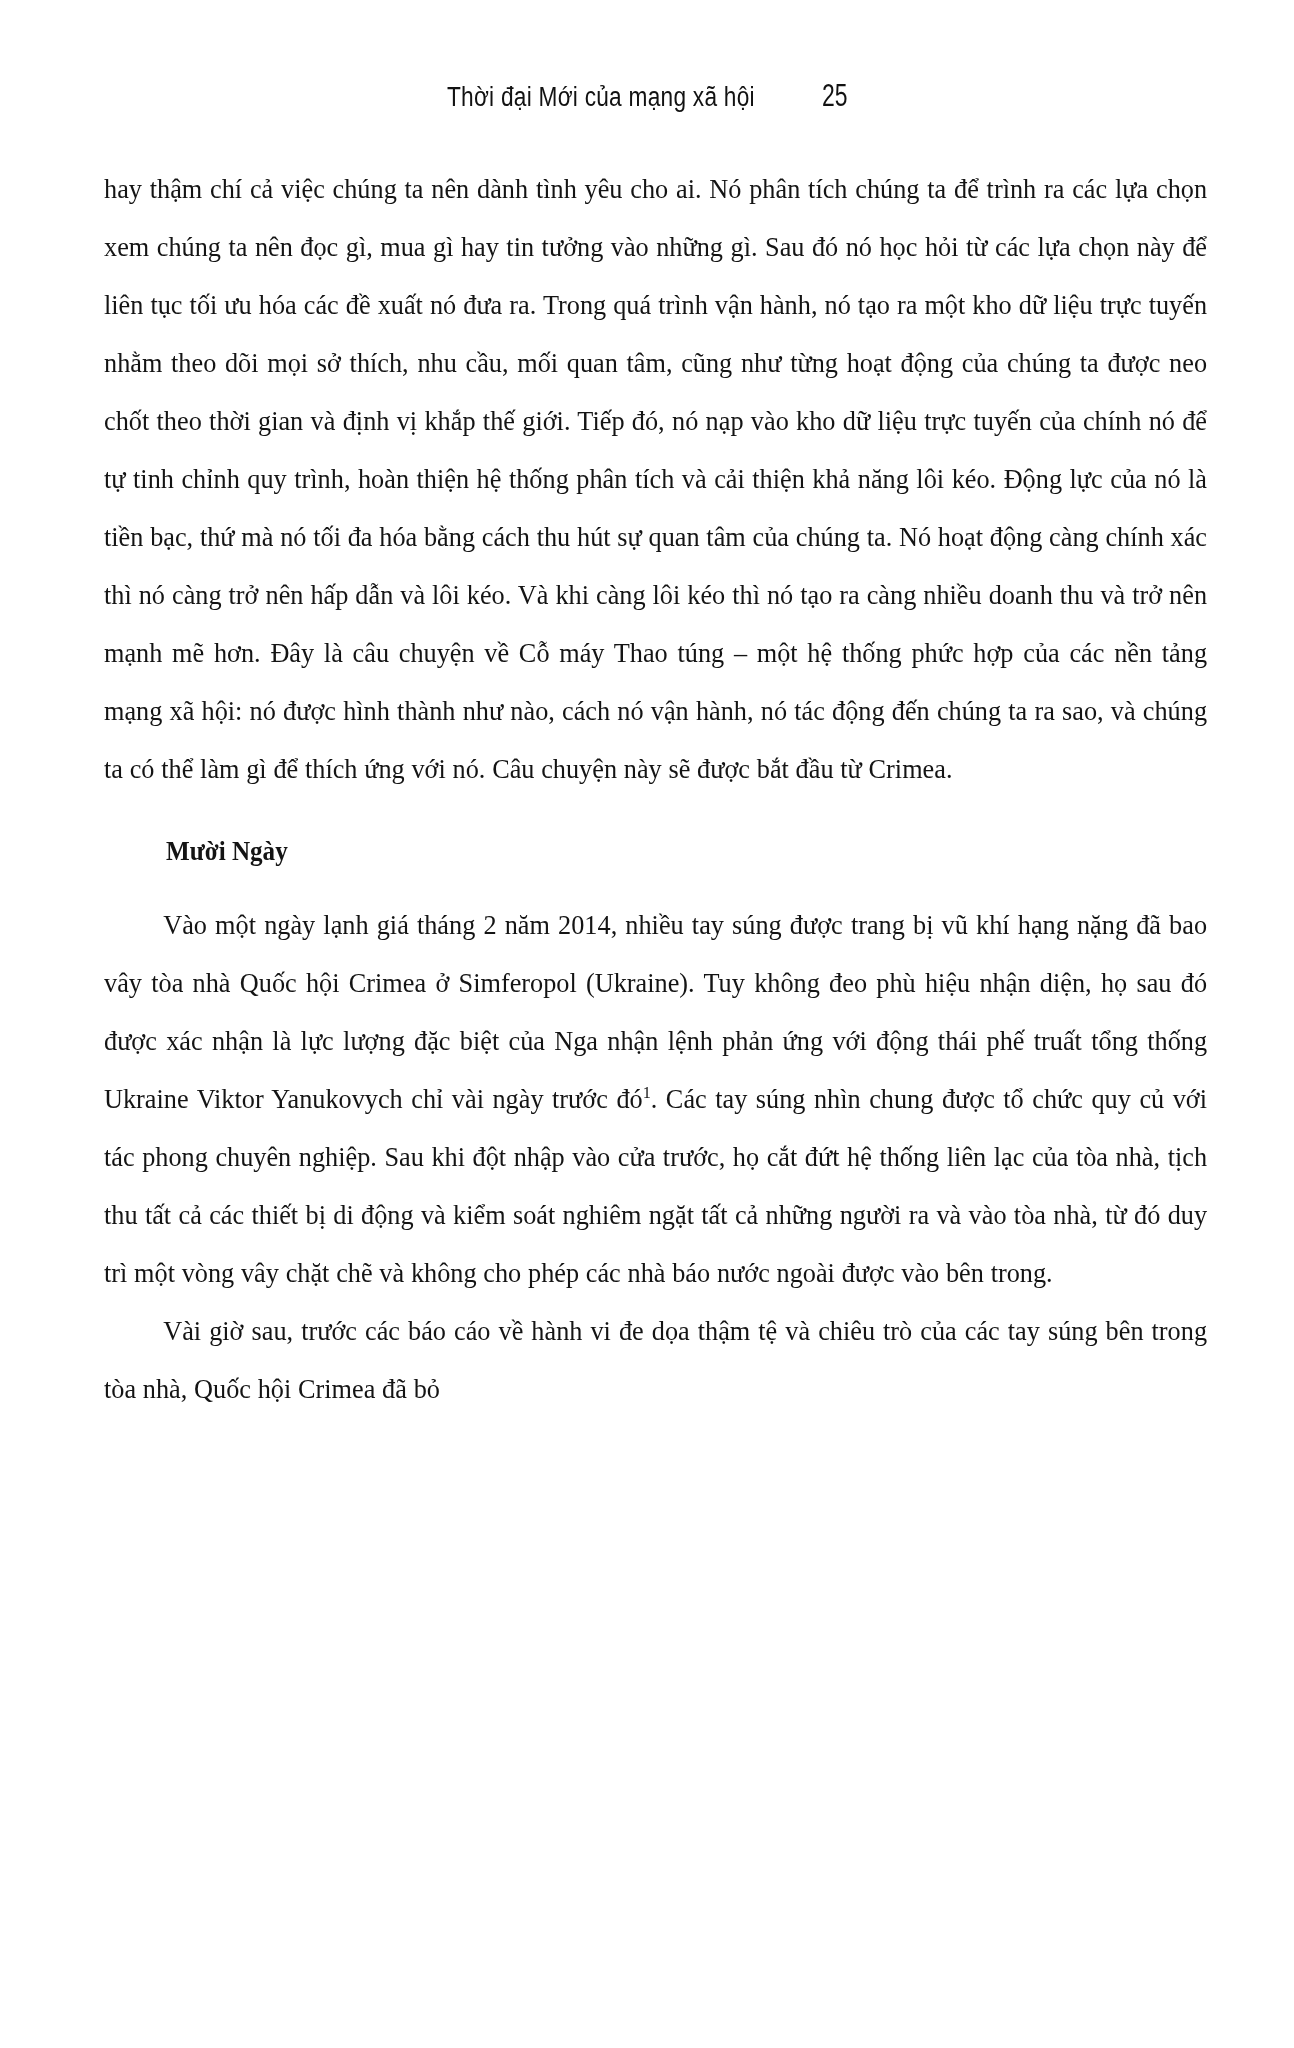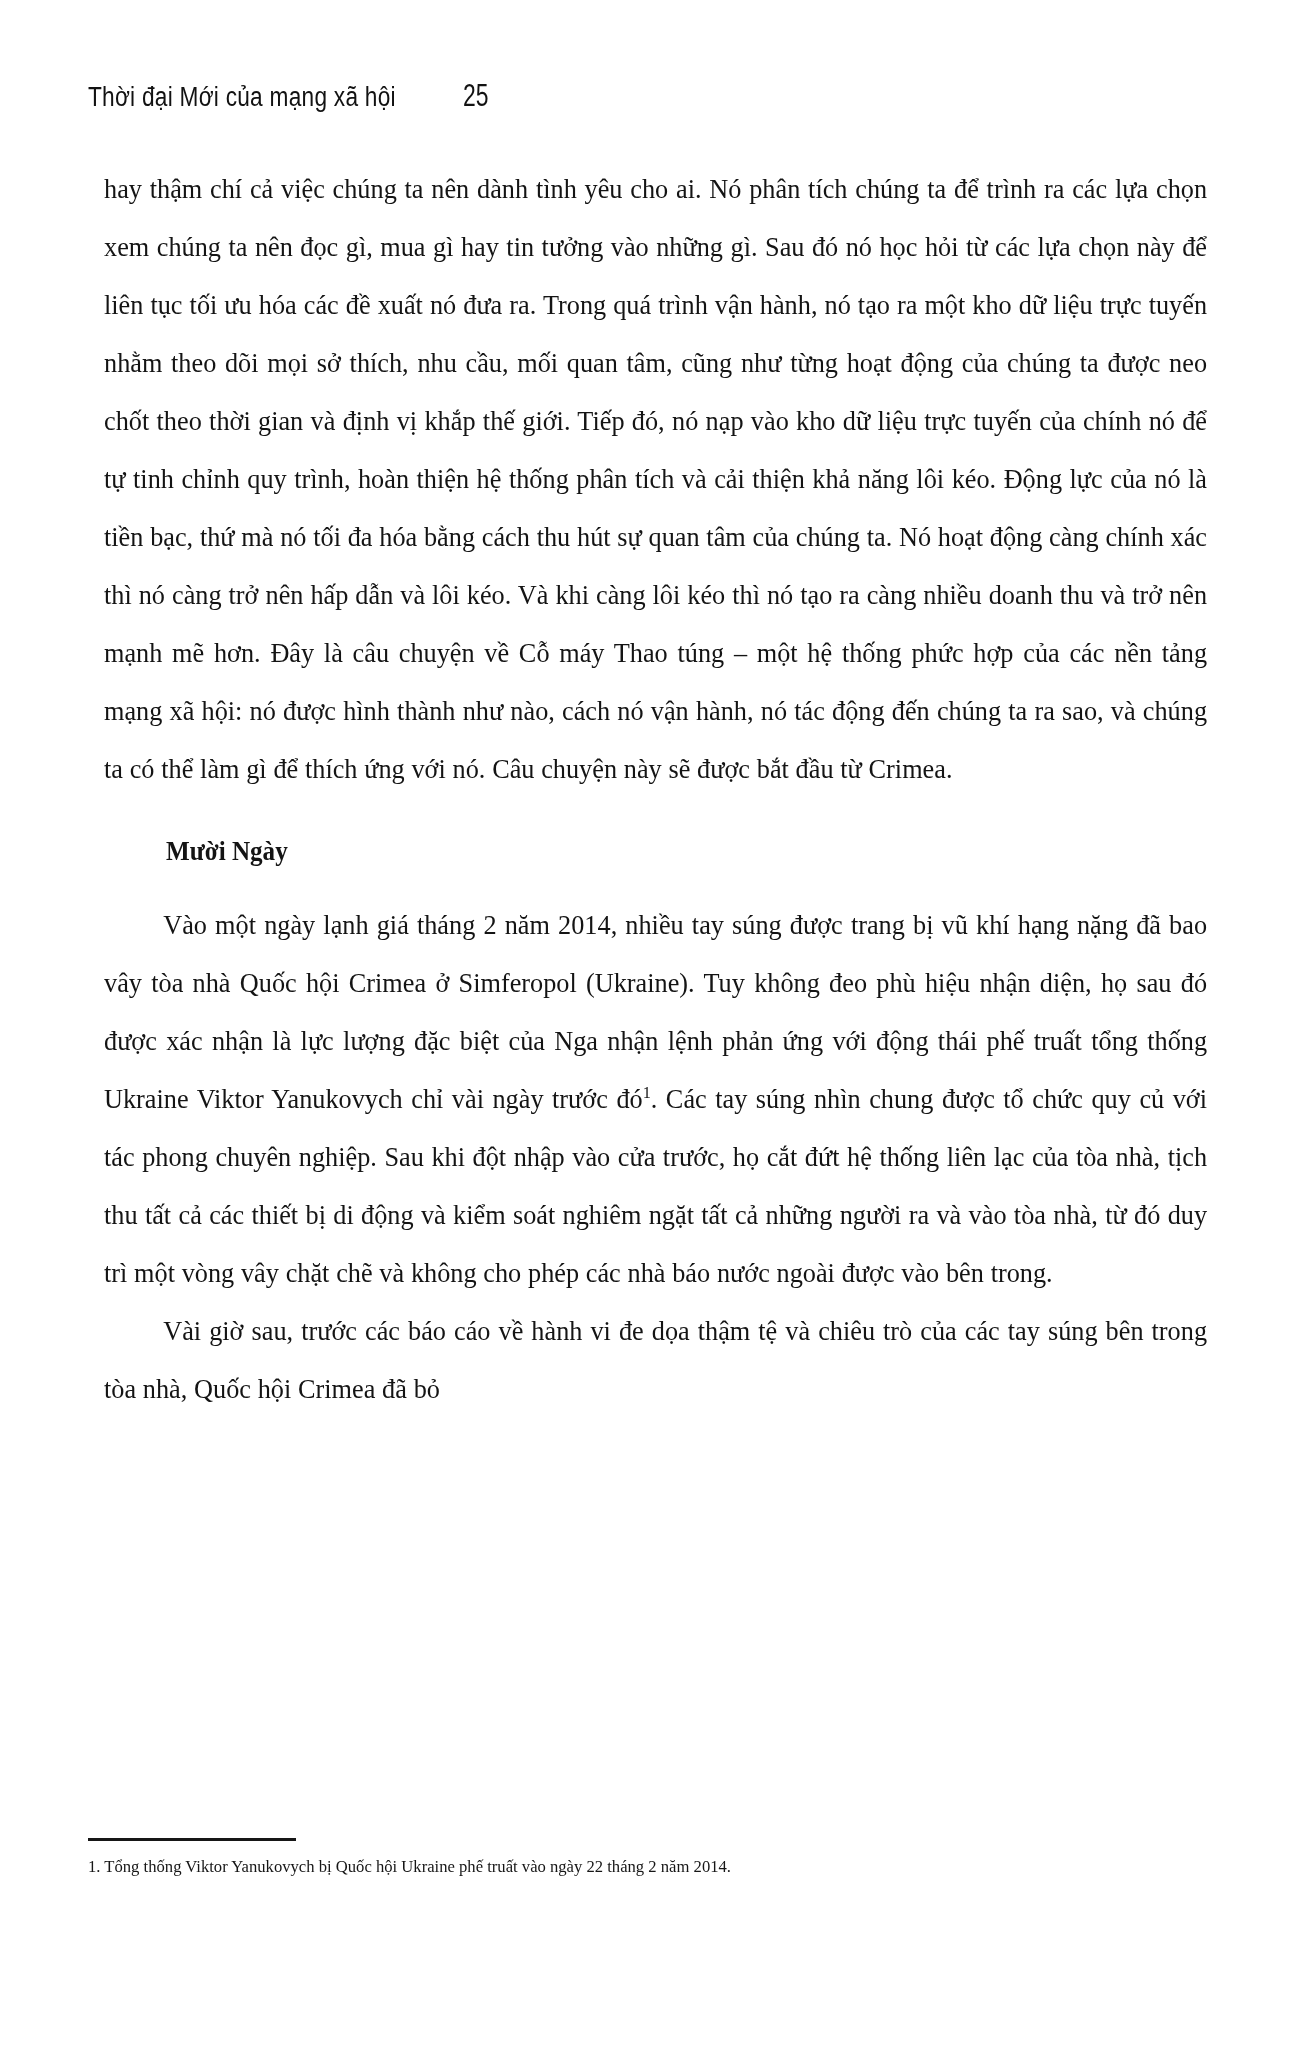--- a/index.html
+++ b/index.html
@@ -20,21 +20,21 @@
 
   
   .running-head {
     position: absolute;
     top: 78px;
     left: 88px;
     right: 88px;
     height: 44px;
     display: flex;
     align-items: baseline;
-    justify-content: flex-start;
+    justify-content: center;
   }
   .running-head-title {
     font-family: "Liberation Sans", "DejaVu Sans", sans-serif;
     font-size: 27px;
     letter-spacing: 0.3px;
     transform: scaleX(0.84);
     transform-origin: left bottom;
     white-space: nowrap;
     color: #121212;
   }
@@ -121,18 +121,14 @@
     <p class="body">hay thậm chí cả việc chúng ta nên dành tình yêu cho ai. Nó phân tích chúng ta để trình ra các lựa chọn xem chúng ta nên đọc gì, mua gì hay tin tưởng vào những gì. Sau đó nó học hỏi từ các lựa chọn này để liên tục tối ưu hóa các đề xuất nó đưa ra. Trong quá trình vận hành, nó tạo ra một kho dữ liệu trực tuyến nhằm theo dõi mọi sở thích, nhu cầu, mối quan tâm, cũng như từng hoạt động của chúng ta được neo chốt theo thời gian và định vị khắp thế giới. Tiếp đó, nó nạp vào kho dữ liệu trực tuyến của chính nó để tự tinh chỉnh quy trình, hoàn thiện hệ thống phân tích và cải thiện khả năng lôi kéo. Động lực của nó là tiền bạc, thứ mà nó tối đa hóa bằng cách thu hút sự quan tâm của chúng ta. Nó hoạt động càng chính xác thì nó càng trở nên hấp dẫn và lôi kéo. Và khi càng lôi kéo thì nó tạo ra càng nhiều doanh thu và trở nên mạnh mẽ hơn. Đây là câu chuyện về Cỗ máy Thao túng – một hệ thống phức hợp của các nền tảng mạng xã hội: nó được hình thành như nào, cách nó vận hành, nó tác động đến chúng ta ra sao, và chúng ta có thể làm gì để thích ứng với nó. Câu chuyện này sẽ được bắt đầu từ Crimea.</p>
 
     <h2 class="sec-heading">Mười Ngày</h2>
 
     <p class="body indent"><span>Vào một ngày lạnh giá tháng 2 năm 2014, nhiều tay súng được trang bị vũ khí hạng nặng đã bao vây tòa nhà Quốc hội Crimea ở Simferopol (Ukraine). Tuy không đeo phù hiệu nhận diện, họ sau đó được xác nhận là lực lượng đặc biệt của Nga nhận lệnh phản ứng với động thái phế truất tổng thống Ukraine Viktor Yanukovych chỉ vài ngày trước đó</span><sup class="fnref">1</sup><span>. Các tay súng nhìn chung được tổ chức quy củ với tác phong chuyên nghiệp. Sau khi đột nhập vào cửa trước, họ cắt đứt hệ thống liên lạc của tòa nhà, tịch thu tất cả các thiết bị di động và kiểm soát nghiêm ngặt tất cả những người ra và vào tòa nhà, từ đó duy trì một vòng vây chặt chẽ và không cho phép các nhà báo nước ngoài được vào bên trong.</span></p>
 
     <p class="body indent">Vài giờ sau, trước các báo cáo về hành vi đe dọa thậm tệ và chiêu trò của các tay súng bên trong tòa nhà, Quốc hội Crimea đã bỏ</p>
 
   </div>
 
-  <div class="footnote-area">
-    <div class="footnote-rule"></div>
-    <div class="footnote-text">1. Tổng thống Viktor Yanukovych bị Quốc hội Ukraine phế truất vào ngày 22 tháng 2 năm 2014.</div>
-  </div>
 
 </div>
 
 </body></html>

